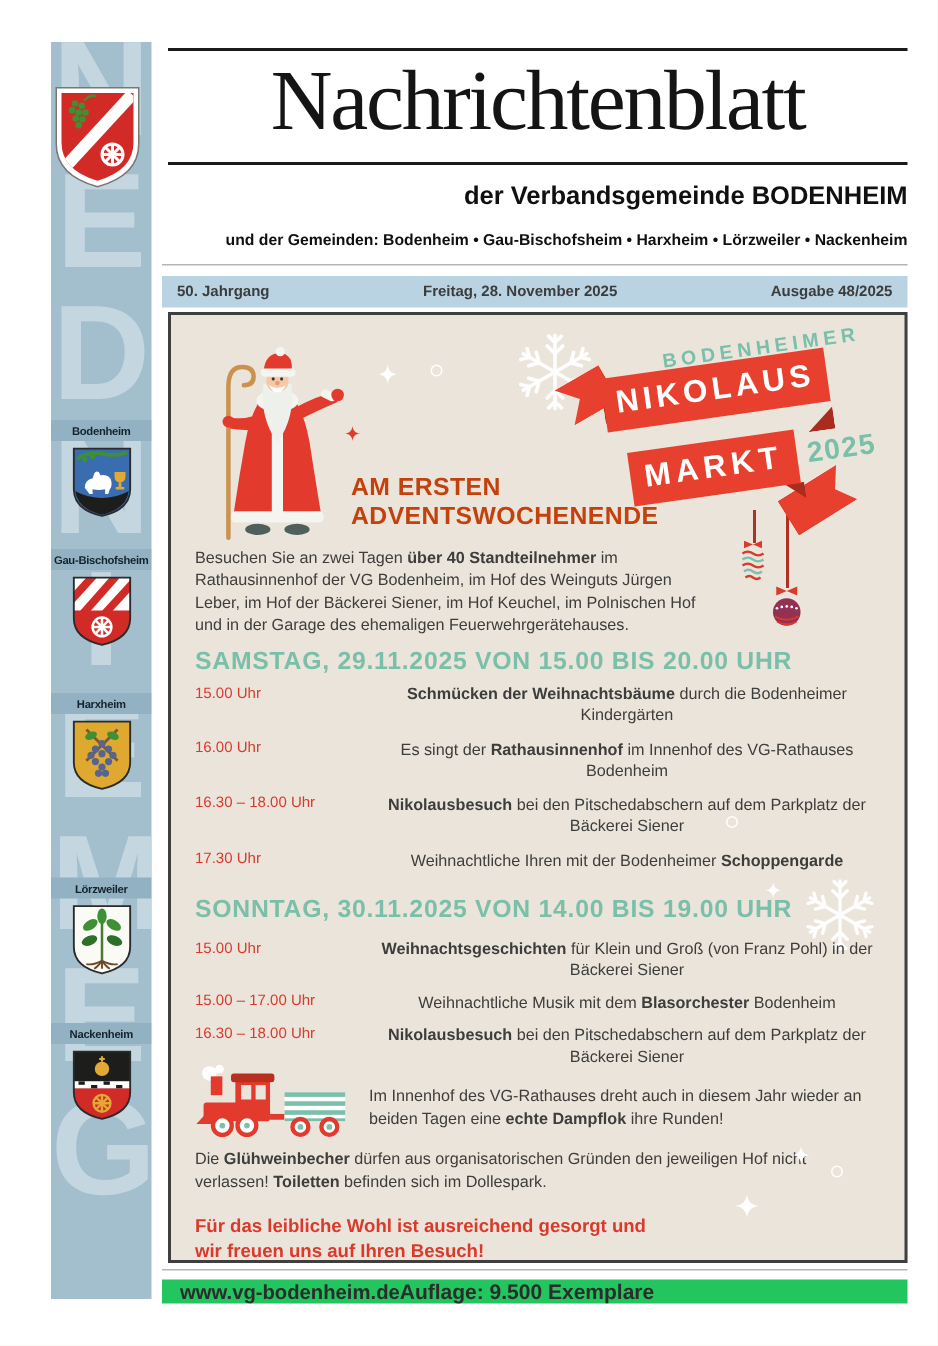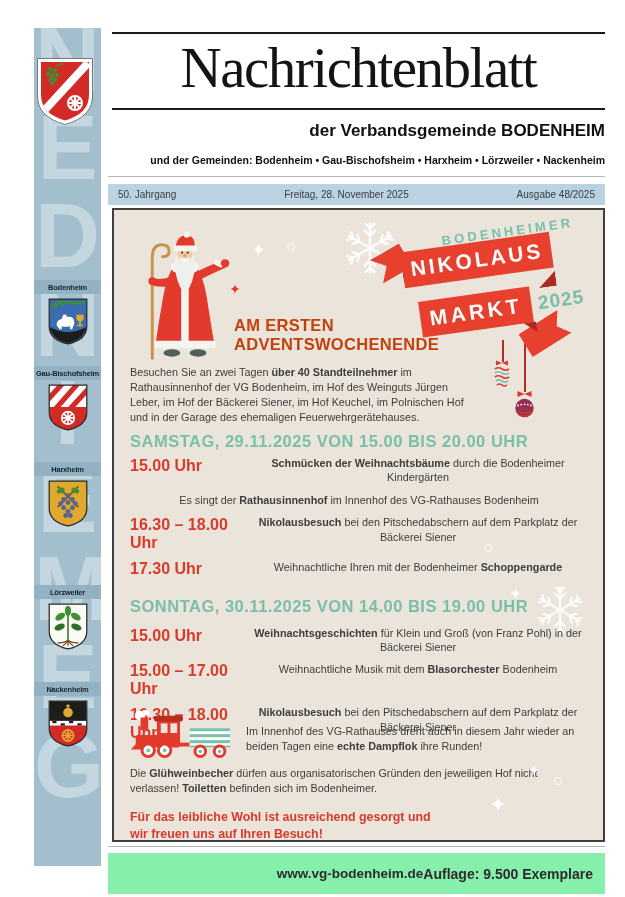--- a/index.html
+++ b/index.html
@@ -21,33 +21,33 @@
   .rule-thin{position:absolute;background:#b5b5b5;height:1px;left:108px;width:497px;}
   .vg-crest{position:absolute;left:36px;top:57px;width:58px;height:70px;}
   .title{position:absolute;left:112px;top:39px;width:493px;text-align:center;
       font-family:"Liberation Serif",serif;font-size:57px;line-height:1;color:#141414;letter-spacing:-1.5px;}
   .subtitle{position:absolute;left:112px;top:121px;width:493px;text-align:right;
       font-size:17px;font-weight:bold;color:#101010;}
   .communities{position:absolute;left:112px;top:154px;width:493px;text-align:right;
       font-size:10.5px;font-weight:bold;color:#101010;}
   .infobar{position:absolute;left:108px;top:184px;width:497px;height:21px;background:#b9d3e2;
       display:flex;align-items:center;justify-content:space-between;box-sizing:border-box;
-      padding:0 10px;font-size:10px;color:#3c3c3c;}
+      padding:0 10px;font-size:10px;color:#3c3c3c;font-weight:bold;}
 
   
   .poster{position:absolute;left:112px;top:208px;width:493px;height:634px;box-sizing:border-box;
       background:#ebe4db;border:2px solid #3f3f3f;}
   .santa{position:absolute;left:14px;top:14px;width:112px;height:144px;}
   .when{position:absolute;left:120px;top:106px;color:#c2410c;font-weight:bold;
       font-size:16.5px;line-height:1.18;letter-spacing:.3px;}
   .intro{position:absolute;left:16px;top:155px;width:348px;font-size:10.8px;line-height:1.4;}
   .day-head{position:absolute;left:16px;color:#79bfa9;font-weight:bold;font-size:16.5px;letter-spacing:.5px;}
   .schedule{position:absolute;left:16px;width:458px;}
   .srow{display:flex;margin-bottom:8px;}
-  .stime{width:118px;flex:none;color:#d93a2c;font-weight:bold;font-size:16px;padding-top:.5px;}
+  .stime{width:118px;flex:none;color:#d93a2c;font-weight:normal;font-size:10px;padding-top:.5px;}
   .sdesc{flex:1;font-size:10.8px;line-height:1.34;text-align:center;}
   .train-svg{position:absolute;left:14px;top:496px;width:106px;height:54px;}
   .train-note{position:absolute;left:132px;top:514px;width:336px;font-size:10.8px;line-height:1.4;}
   .rules-note{position:absolute;left:16px;top:556px;width:434px;font-size:10.8px;line-height:1.4;}
   .closing{position:absolute;left:16px;top:599px;color:#d93a2c;font-weight:bold;
       font-size:12.4px;line-height:1.35;}
 
   
   .banner-top{position:absolute;left:327px;top:14px;color:#79bfa9;font-weight:bold;
       font-size:13px;letter-spacing:3.2px;transform:rotate(-8deg);}
@@ -67,22 +67,22 @@
   .year{position:absolute;left:424px;top:79px;color:#79bfa9;font-weight:bold;font-size:19px;
       letter-spacing:1px;transform:rotate(-8deg);}
   .string{position:absolute;width:1.5px;background:#b03024;}
   .ring{position:absolute;border:1.5px solid #fff;border-radius:50%;}
   .spark{position:absolute;color:#fff;}
   .spark.red{color:#e23a2c;}
   .snow{position:absolute;color:#fff;opacity:.95;}
   b{font-weight:bold;}
 
   
-  .footerbar{position:absolute;left:108px;top:853px;width:497px;height:41px;background:#86efac;
-      display:flex;align-items:center;justify-content:flex-end;box-sizing:border-box;padding:0 12px;}
+  .footerbar{position:absolute;left:108px;top:853px;width:497px;height:16px;background:#22c55e;
+      display:flex;align-items:center;justify-content:flex-start;box-sizing:border-box;padding:0 12px;}
   .site{font-size:13.5px;font-weight:bold;color:#2c2c2c;}
   .circ{font-size:14px;font-weight:bold;color:#2c2c2c;}
 </style>
 </head>
 <body>
 
 <svg width="0" height="0" style="position:absolute" aria-hidden="true">
   <defs>
     <symbol id="sym-snowflake" viewBox="0 0 64 64">
       <g stroke="currentColor" stroke-width="2.6" stroke-linecap="round" fill="none">
@@ -384,20 +384,21 @@
 
     <div class="intro"><span>Besuchen Sie an zwei Tagen </span><b>über 40 Standteilnehmer</b><span> im Rathausinnenhof der VG Bodenheim, im Hof des Weinguts Jürgen Leber, im Hof der Bäckerei Siener, im Hof Keuchel, im Polnischen Hof und in der Garage des ehemaligen Feuerwehrgerätehauses.</span></div>
 
     <div class="day-head" style="top:222px">SAMSTAG, 29.11.2025 VON 15.00 BIS 20.00 UHR</div>
     <div class="schedule" style="top:246px">
       <div class="srow">
         <div class="stime">15.00 Uhr</div>
         <div class="sdesc"><b>Schmücken der Weihnachtsbäume</b><span> durch die Bodenheimer Kindergärten</span></div>
       </div>
       <div class="srow">
+        <div class="stime">16.00 Uhr</div>
         <div class="sdesc"><span>Es singt der </span><b>Rathausinnenhof</b><span> im Innenhof des VG-Rathauses Bodenheim</span></div>
       </div>
       <div class="srow">
         <div class="stime">16.30 – 18.00 Uhr</div>
         <div class="sdesc"><b>Nikolausbesuch</b><span> bei den Pitschedabschern auf dem Parkplatz der Bäckerei Siener</span></div>
       </div>
       <div class="srow">
         <div class="stime">17.30 Uhr</div>
         <div class="sdesc"><span>Weihnachtliche Ihren mit der Bodenheimer </span><b>Schoppengarde</b></div>
       </div>
@@ -446,21 +447,21 @@
       <rect x="64" y="28.2" width="42" height="3.2" fill="#7cc0ab"></rect>
       <rect x="64" y="34.4" width="42" height="3.2" fill="#7cc0ab"></rect>
       <rect x="64" y="40" width="42" height="2" fill="#7cc0ab"></rect>
       <circle cx="75" cy="46" r="5.5" fill="#ffffff" stroke="#e23a2c" stroke-width="3"></circle>
         <circle cx="75" cy="46" r="2" fill="#7cc0ab"></circle>
       <circle cx="95" cy="46" r="5.5" fill="#ffffff" stroke="#e23a2c" stroke-width="3"></circle>
         <circle cx="95" cy="46" r="2" fill="#7cc0ab"></circle>
     </svg>
     <div class="train-note"><span>Im Innenhof des VG-Rathauses dreht auch in diesem Jahr wieder an beiden Tagen eine </span><b>echte Dampflok</b><span> ihre Runden!</span></div>
 
-    <div class="rules-note"><span>Die </span><b>Glühweinbecher</b><span> dürfen aus organisatorischen Gründen den jeweiligen Hof nicht verlassen! </span><b>Toiletten</b><span> befinden sich im Bodenheimer.</span></div>
+    <div class="rules-note"><span>Die </span><b>Glühweinbecher</b><span> dürfen aus organisatorischen Gründen den jeweiligen Hof nicht verlassen! </span><b>Toiletten</b><span> befinden sich im Dollespark.</span></div>
     <div class="closing">
       <div>Für das leibliche Wohl ist ausreichend gesorgt und</div>
       <div>wir freuen uns auf Ihren Besuch!</div>
     </div>
 
     <svg class="spark" style="left:414px;top:554px;width:12px;height:12px">
         <use href="#sym-sparkle"></use>
       </svg>
     <div class="ring" style="left:440px;top:567px;width:6px;height:6px"></div>
     <svg class="spark" style="left:376px;top:586px;width:16px;height:16px">

